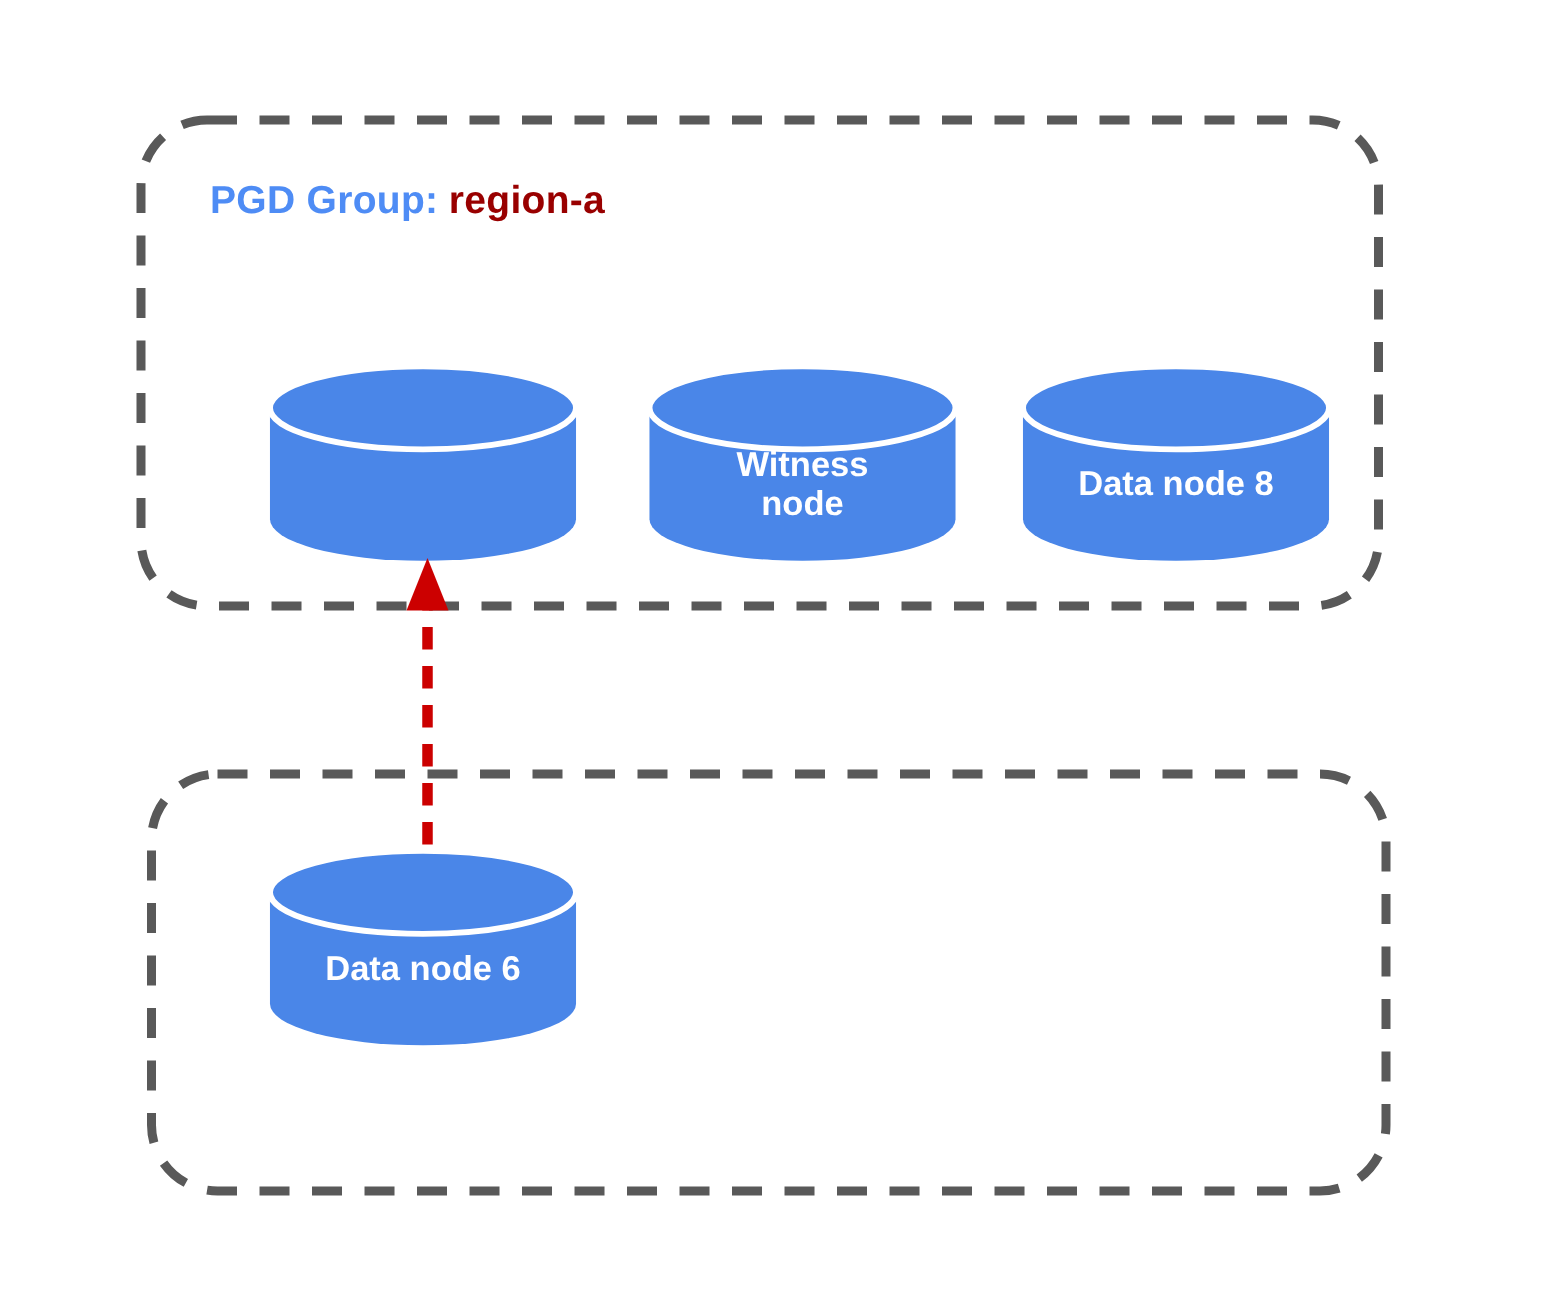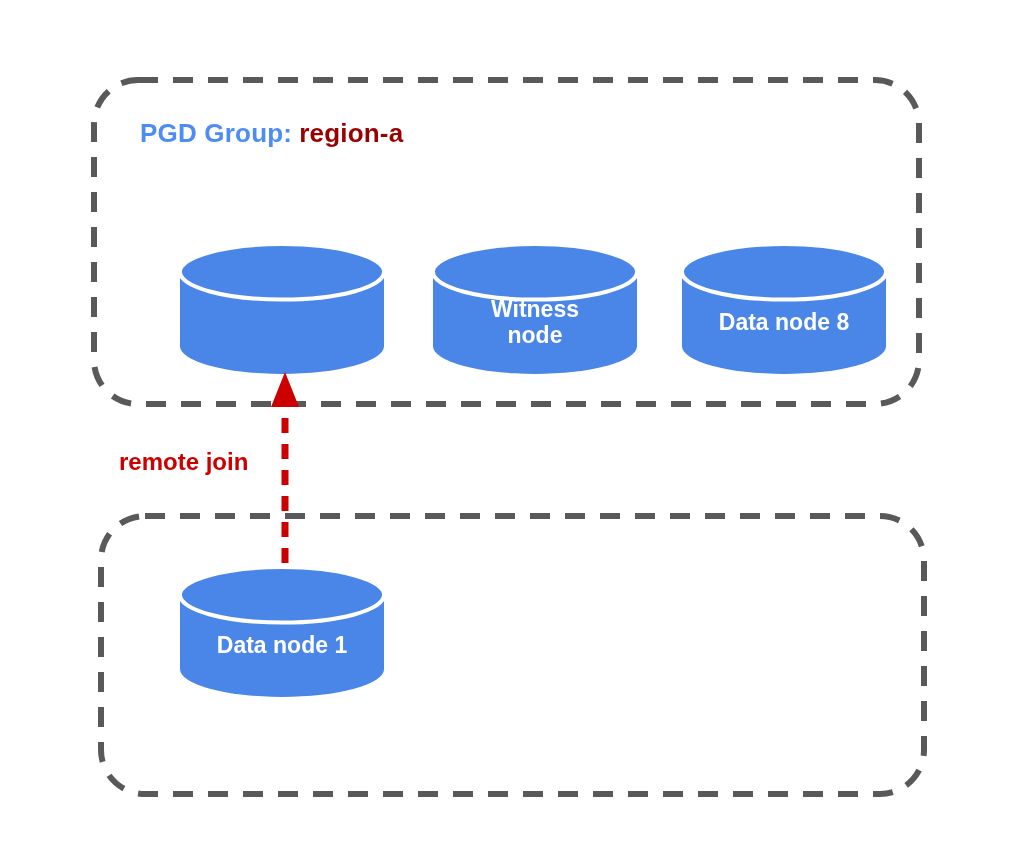--- a/index.html
+++ b/index.html
@@ -68,24 +68,23 @@
   <div class="group" style="left:97px;top:512px;width:831px;height:286px;">
     <svg class="group-border" viewBox="0 0 831 286" preserveAspectRatio="none" aria-hidden="true">
       <rect x="4" y="4" width="823" height="278" rx="44" class="dashed-rect"></rect>
     </svg>
 
     <div class="cylinder" style="left:81px;top:53px;">
       <svg class="cyl-svg" viewBox="0 0 210 135" width="208" height="134" aria-hidden="true">
         <path class="cyl-body" d="M2,30 L2,105 A103,28 0 0 0 208,105 L208,30 Z"></path>
         <ellipse class="cyl-top" cx="105" cy="30" rx="103" ry="28"></ellipse>
       </svg>
-      <span class="cyl-label">Data node 1</span>
+      <span class="cyl-label">Data node 6</span>
     </div>
 
   </div>
 
   <svg class="arrow-layer" aria-hidden="true">
     <line class="arrow-line" x1="285" y1="563" x2="285" y2="404"></line>
     <polygon class="arrow-head" points="285,372 271,407 299,407"></polygon>
   </svg>
-  <div class="edge-label" style="left:119px;top:448px;">remote join</div>
 
 </div>
 
 </body></html>

